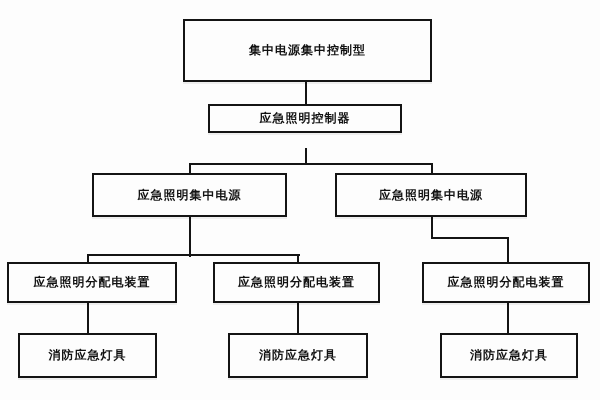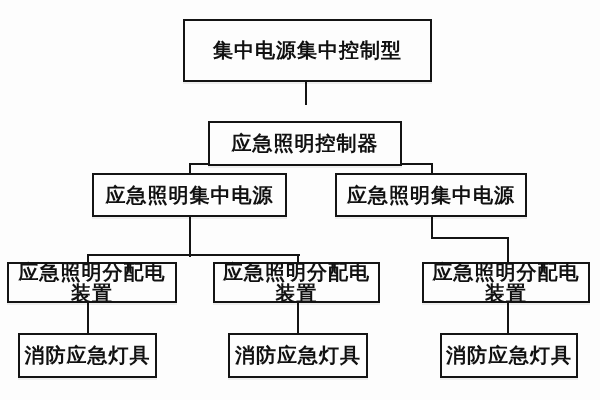--- a/index.html
+++ b/index.html
@@ -15,40 +15,40 @@
     font-family: "DejaVu Sans", sans-serif;
     overflow: hidden;
   }
   .node {
     position: absolute;
     box-sizing: border-box;
     border: 2px solid #141414;
     background: #fdfdfd;
     color: #111111;
     font-weight: bold;
-    font-size: 20px;
+    font-size: 12px;
     line-height: 21px;
     display: flex;
     flex-direction: column;
     align-items: center;
     justify-content: center;
     text-align: center;
     letter-spacing: 1px;
     box-shadow: 0 2px 0 rgba(0,0,0,0.06);
   }
   .line {
     position: absolute;
     background: #141414;
   }
   .v { width: 2px; }
   .h { height: 2px; }
 
   
   .n-system      { left: 183px; top: 19px;  width: 249px; height: 63px; }
-  .n-controller  { left: 208px; top: 121px; width: 194px; height: 45px; }
+  .n-controller  { left: 208px; top: 104px; width: 194px; height: 29px; }
   .n-power-l     { left: 92px;  top: 173px; width: 195px; height: 44px; }
   .n-power-r     { left: 335px; top: 173px; width: 192px; height: 44px; }
   .n-dist-l      { left: 7px;   top: 262px; width: 170px; height: 41px; }
   .n-dist-m      { left: 213px; top: 262px; width: 167px; height: 41px; }
   .n-dist-r      { left: 422px; top: 262px; width: 168px; height: 41px; }
   .n-lamp-l      { left: 18px;  top: 333px; width: 139px; height: 45px; }
   .n-lamp-m      { left: 228px; top: 333px; width: 140px; height: 45px; }
   .n-lamp-r      { left: 440px; top: 333px; width: 138px; height: 45px; }
 
   

